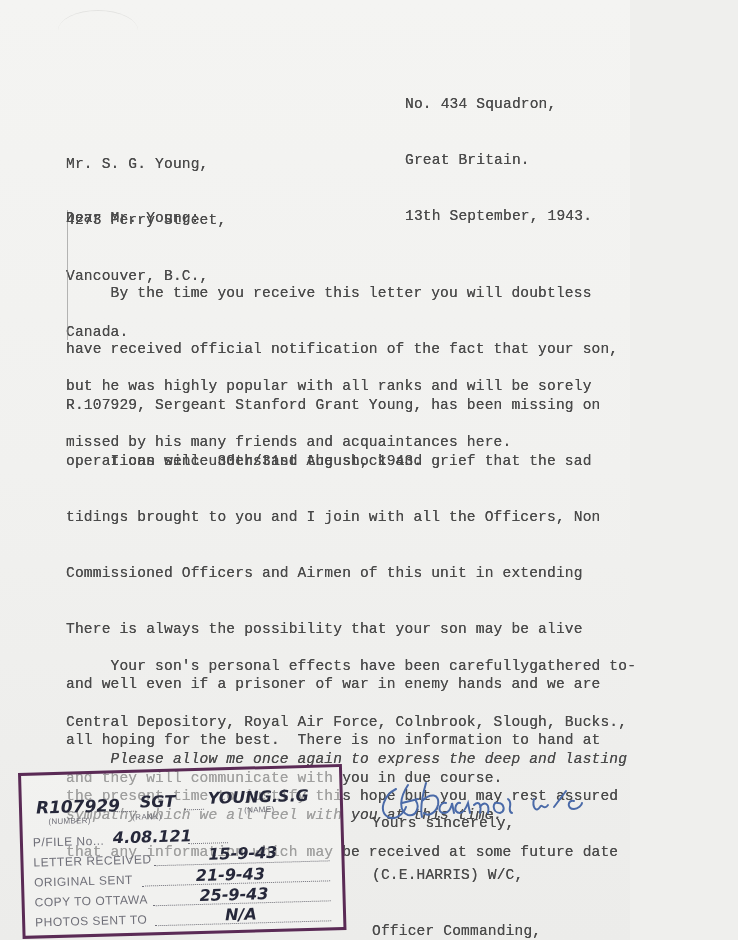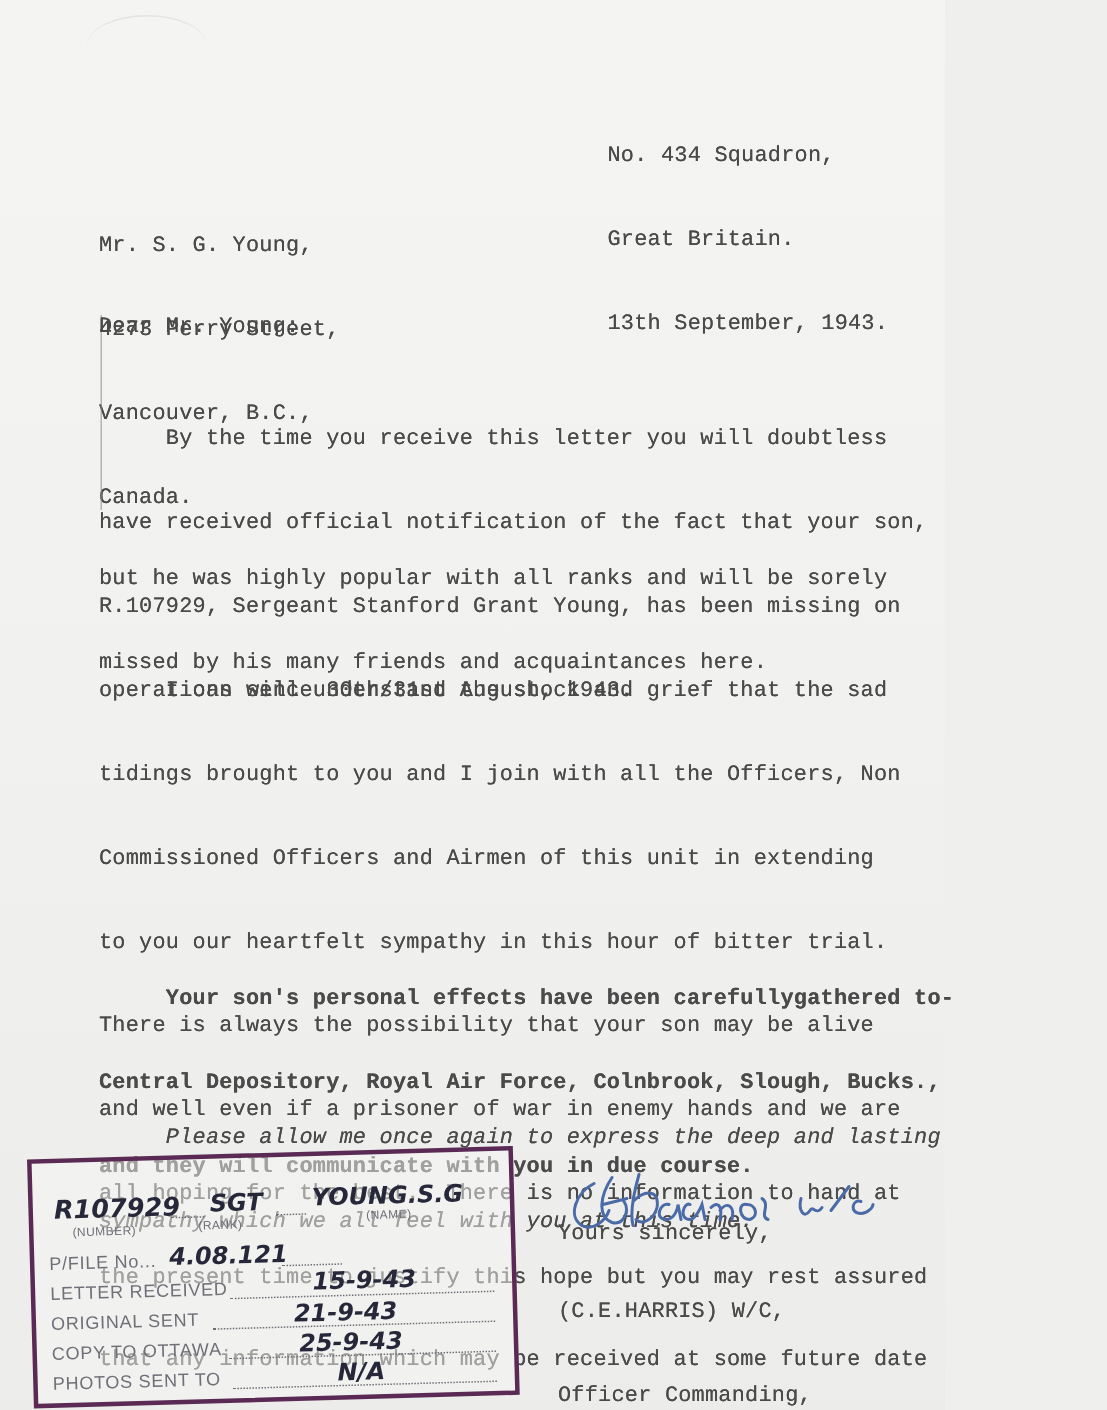--- a/index.html
+++ b/index.html
@@ -77,30 +77,29 @@
 
   <div class="tw" style="left:66px; top:340px;">
     <span class="line">but he was highly popular with all ranks and will be sorely</span>
     <span class="line">missed by his many friends and acquaintances here.</span>
   </div>
 
   <div class="tw" style="left:66px; top:415px;">
     <span class="line">     I can well understand the shock and grief that the sad</span>
     <span class="line">tidings brought to you and I join with all the Officers, Non</span>
     <span class="line">Commissioned Officers and Airmen of this unit in extending</span>
-    <span class="line">to you our heartfelt sympathy in this hour of bitter trial.</span>
     <span class="line">There is always the possibility that your son may be alive</span>
     <span class="line">and well even if a prisoner of war in enemy hands and we are</span>
     <span class="line">all hoping for the best.  There is no information to hand at</span>
     <span class="line">the present time to justify this hope but you may rest assured</span>
     <span class="line">that any information which may be received at some future date</span>
     
   </div>
 
-  <div class="tw" style="left:66px; top:620px;font-weight:bold;">
+  <div class="tw" style="left:66px; top:620px;">
     <span class="line">     Your son's personal effects have been carefullygathered to-</span>
     <span class="line">Central Depository, Royal Air Force, Colnbrook, Slough, Bucks.,</span>
     <span class="line">and they will communicate with you in due course.</span>
   </div>
 
   <div class="tw" style="left:66px; top:713px;font-style:italic;">
     <span class="line">     Please allow me once again to express the deep and lasting</span>
     <span class="line">sympathy which we all feel with you at this time.</span>
   </div>
 

